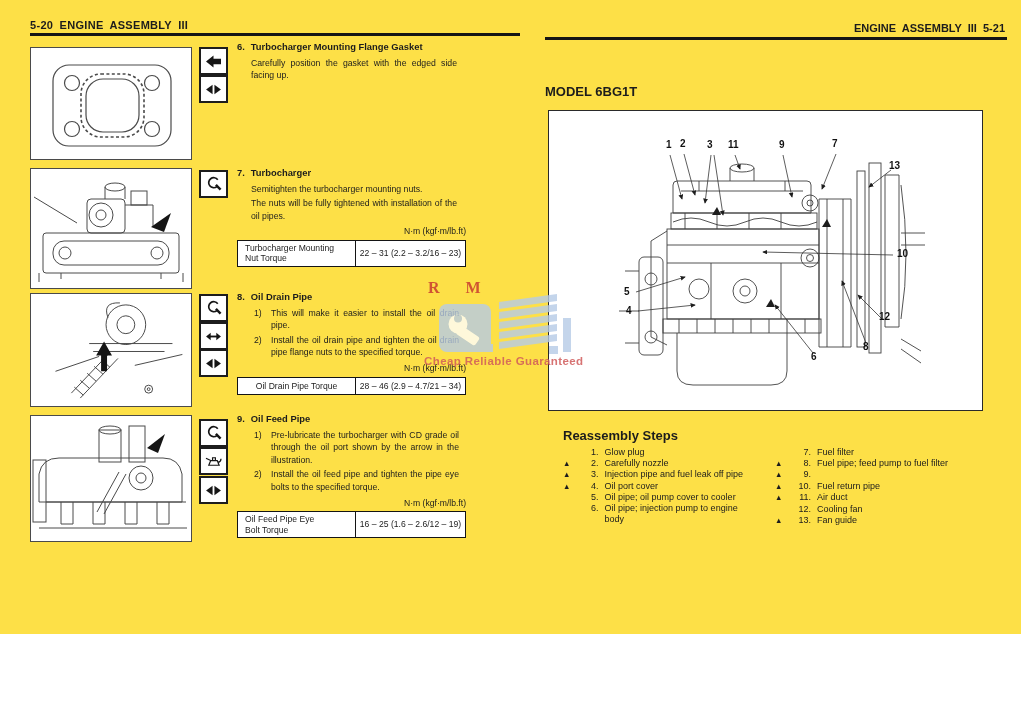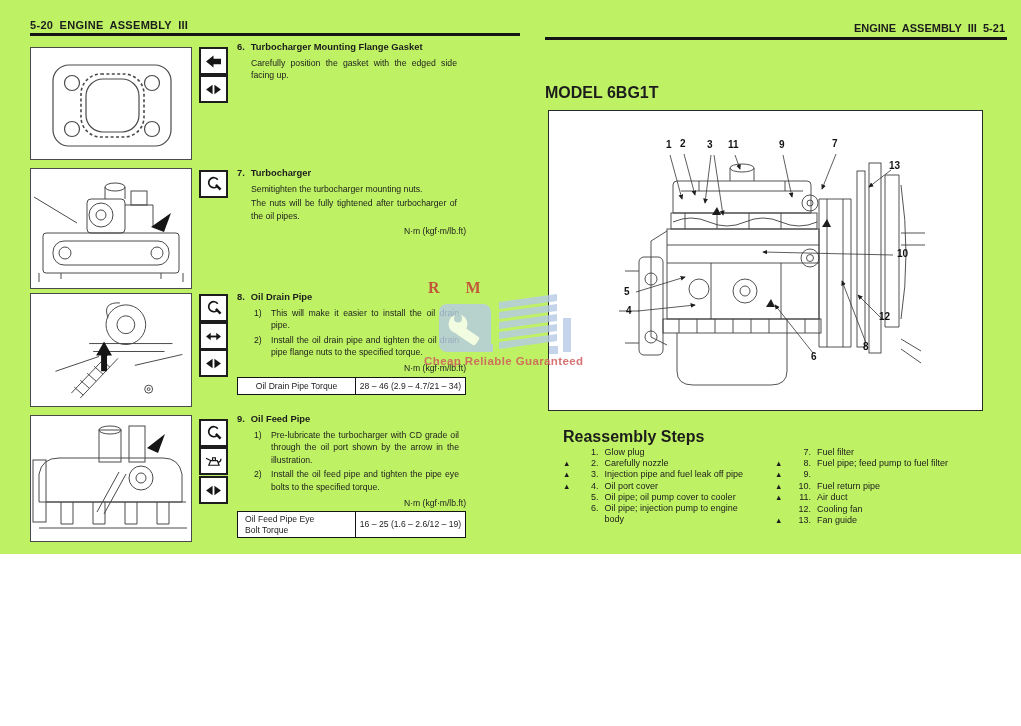--- a/index.html
+++ b/index.html
@@ -1,16 +1,16 @@
 <!DOCTYPE html>
 <html><head>
 <meta charset="utf-8">
 <style>
   html,body{margin:0;padding:0;background:#fff;}
-  .canvas{position:relative;width:1021px;height:554px;background:#bef264;overflow:hidden;
+  .canvas{position:relative;width:1021px;height:634px;background:#fde047;overflow:hidden;
           font-family:"Liberation Sans",sans-serif;color:#1c1c1c;}
   .abs{position:absolute;}
 
   
   .lp-header{left:30px;top:19px;font-size:11px;font-weight:bold;word-spacing:3px;letter-spacing:.3px;}
   .lp-rule{left:30px;top:33px;width:490px;height:2.5px;background:#151515;}
   .figbox{left:30px;width:160px;border:1.3px solid #4a4a4a;background:#fff;}
   .figbox svg{display:block;width:100%;height:100%;}
   #fig1{top:47px;height:111px;} #fig2{top:168px;height:119px;}
   #fig3{top:293px;height:112px;} #fig4{top:415px;height:125px;}
@@ -30,26 +30,26 @@
             padding:2px 3px 2px 7px;box-sizing:border-box;font-size:8.6px;line-height:10.5px;white-space:pre-line;}
   .tt-center{justify-content:center;text-align:right;padding-left:3px;}
   .tt-value{flex:1;display:flex;align-items:center;justify-content:center;font-size:8.6px;padding:2px 1px;}
 
   
   .rp-header{right:16px;top:22px;font-size:11px;font-weight:bold;word-spacing:3px;text-align:right;margin-left:28px;}
   .rp-rule{left:545px;top:37px;width:462px;height:2.5px;background:#151515;}
   .rp-title-row{left:556px;top:51px;display:flex;align-items:center;gap:8px;}
   .rp-title-icon{width:24px;height:23px;border:2px solid #141414;display:flex;align-items:center;justify-content:center;background:#fff;}
   .rp-title{font-size:14.5px;font-weight:bold;letter-spacing:.2px;}
-  .rp-model{left:545px;top:84px;font-size:16px;font-weight:bold;}
+  .rp-model{left:545px;top:84px;font-size:13px;font-weight:bold;}
   .diagram-box{left:548px;top:110px;width:433px;height:299px;border:1.4px solid #2a2a2a;background:#fff;}
   .diagram-box svg{position:absolute;left:0;top:0;width:433px;height:299px;}
   .callout{position:absolute;font-size:10px;font-weight:bold;color:#111;}
 
-  .rs-heading{left:563px;top:428px;font-size:16px;font-weight:bold;}
+  .rs-heading{left:563px;top:428px;font-size:13px;font-weight:bold;}
   .rs-col{font-size:9px;line-height:10.6px;}
   #rs-left{left:563px;top:447px;width:212px;}
   #rs-right{left:775px;top:447px;width:240px;}
   .rs-item{display:flex;align-items:flex-start;}
   .rs-flag{width:14px;font-size:7.5px;padding-top:1px;}
   .rs-num{width:22px;text-align:right;padding-right:6px;flex-shrink:0;}
   .rs-text{white-space:pre-line;width:176px;}
 
   
   .wm{pointer-events:none;}
@@ -199,22 +199,27 @@
     </div>
     <div class="sec-body">Carefully position the gasket with the edged side facing up.</div>
   </div>
 
   <div class="abs sec" id="sec7">
     <div class="sec-title">
       <span>7.</span>
       <span>Turbocharger</span>
     </div>
     <div class="sec-body">Semitighten the turbocharger mounting nuts.</div>
-    <div class="sec-body">The nuts will be fully tightened after turbocharger of the oil pipes.</div>
+    <div class="sec-body">The nuts will be fully tightened with installation of the oil pipes.</div>
     <div class="unit-note">N·m (kgf·m/lb.ft)</div>
+    <div class="torque-table">
+      <div class="tt-label">Turbocharger Mounting
+Nut Torque</div>
+      <div class="tt-value">22 – 31 (2.2 – 3.2/16 – 23)</div>
+    </div>
   </div>
 
   <div class="abs sec" id="sec8">
     <div class="sec-title">
       <span>8.</span>
       <span>Oil Drain Pipe</span>
     </div>
     <div class="step">
       <span class="step-num">1)</span>
       <span>This will make it easier to install the oil drain pipe.</span>

